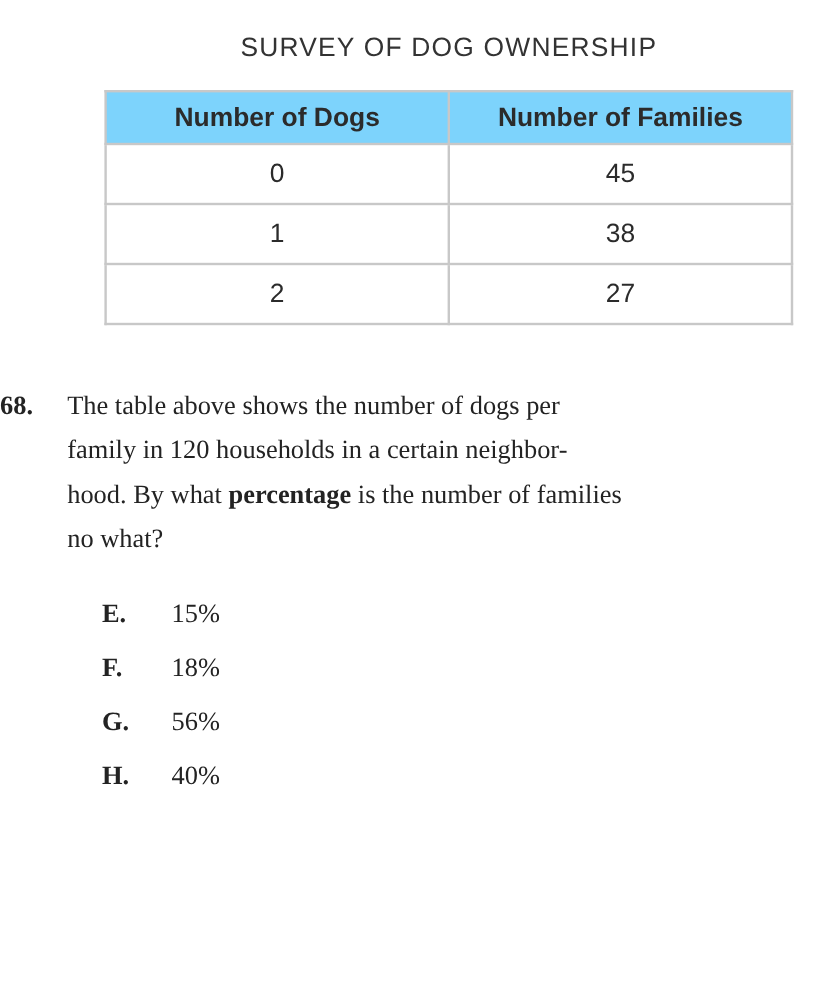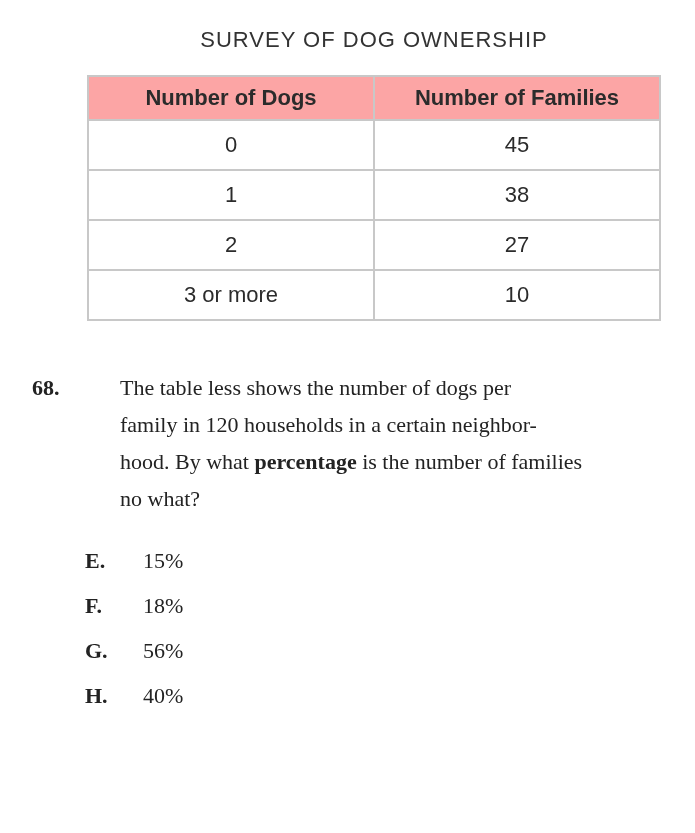--- a/index.html
+++ b/index.html
@@ -28,40 +28,38 @@
   }
   table.survey {
     width: 100%;
     border-collapse: collapse;
     table-layout: fixed;
     font-family: "Liberation Sans", sans-serif;
     font-size: 22px;
     color: #2b2b2b;
   }
   table.survey th {
-    background: #fca5a5;
+    background: #7dd3fc;
     border: 2px solid #c8c8c8;
     font-weight: bold;
     height: 44px;
     vertical-align: middle;
   }
   table.survey td {
     background: #ffffff;
     border: 2px solid #c8c8c8;
     height: 50px;
     text-align: center;
     vertical-align: middle;
     font-weight: normal;
   }
   .question {
     display: flex;
     margin-top: 48px;
-    padding-left: 32px;
     font-size: 22px;
-    gap: 32px;
   }
   .q-number {
     width: 56px;
     flex: 0 0 56px;
     font-weight: bold;
     line-height: 37px;
   }
   .q-text .q-line {
     line-height: 37px;
     white-space: nowrap;
@@ -105,32 +103,28 @@
           <td>45</td>
         </tr>
         <tr>
           <td>1</td>
           <td>38</td>
         </tr>
         <tr>
           <td>2</td>
           <td>27</td>
         </tr>
-        <tr>
-          <td>3 or more</td>
-          <td>10</td>
-        </tr>
       </tbody>
     </table>
   </div>
 
   <div class="question">
     <div class="q-number">68.</div>
     <div class="q-text">
-      <div class="q-line">The table less shows the number of dogs per</div>
+      <div class="q-line">The table above shows the number of dogs per</div>
       <div class="q-line">family in 120 households in a certain neighbor-</div>
       <div class="q-line"><span>hood. By what </span><span class="bold">percentage</span><span> is the number of families</span></div>
       <div class="q-line">no what?</div>
     </div>
   </div>
 
   <div class="choices">
     <div class="choice">
       <span class="choice-label">E.</span>
       <span class="choice-value">15%</span>

